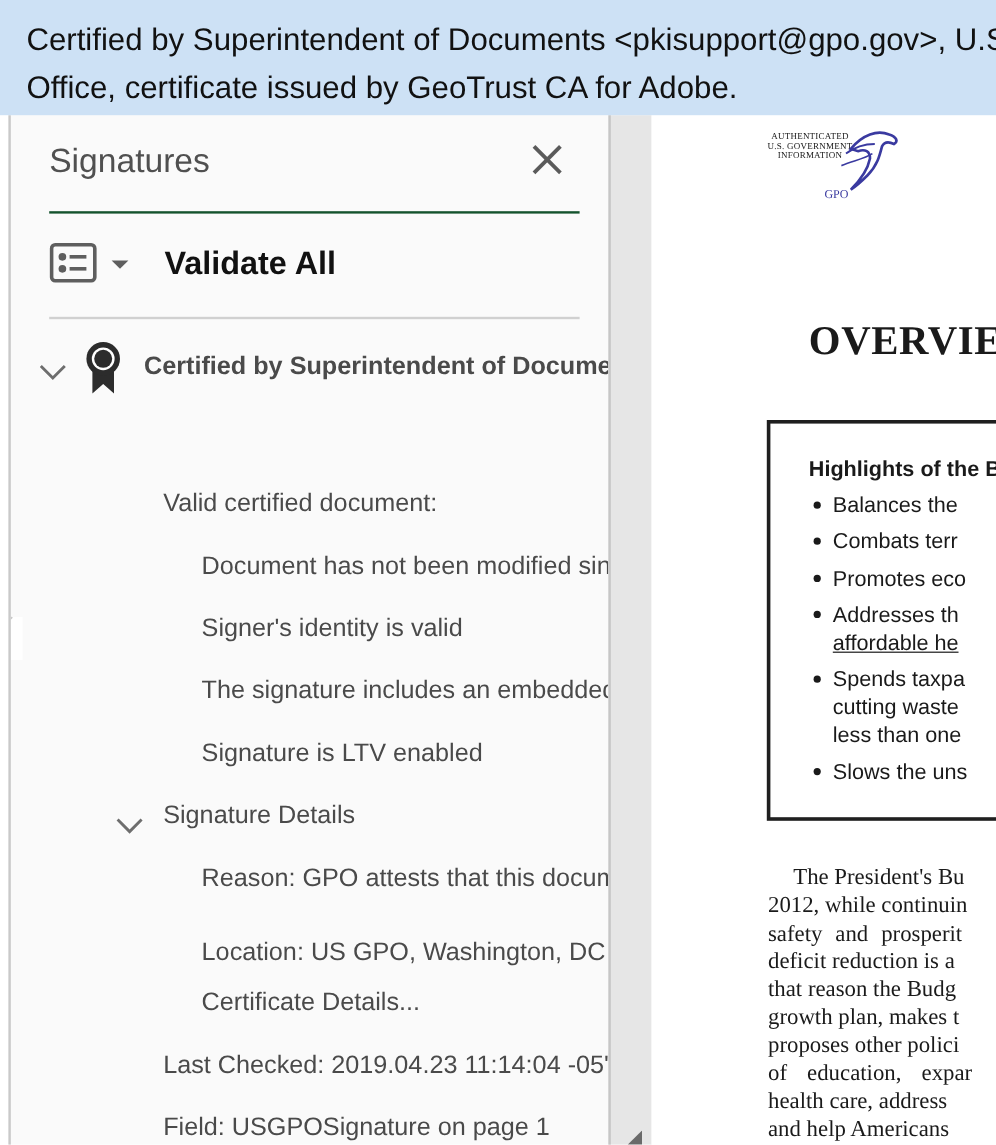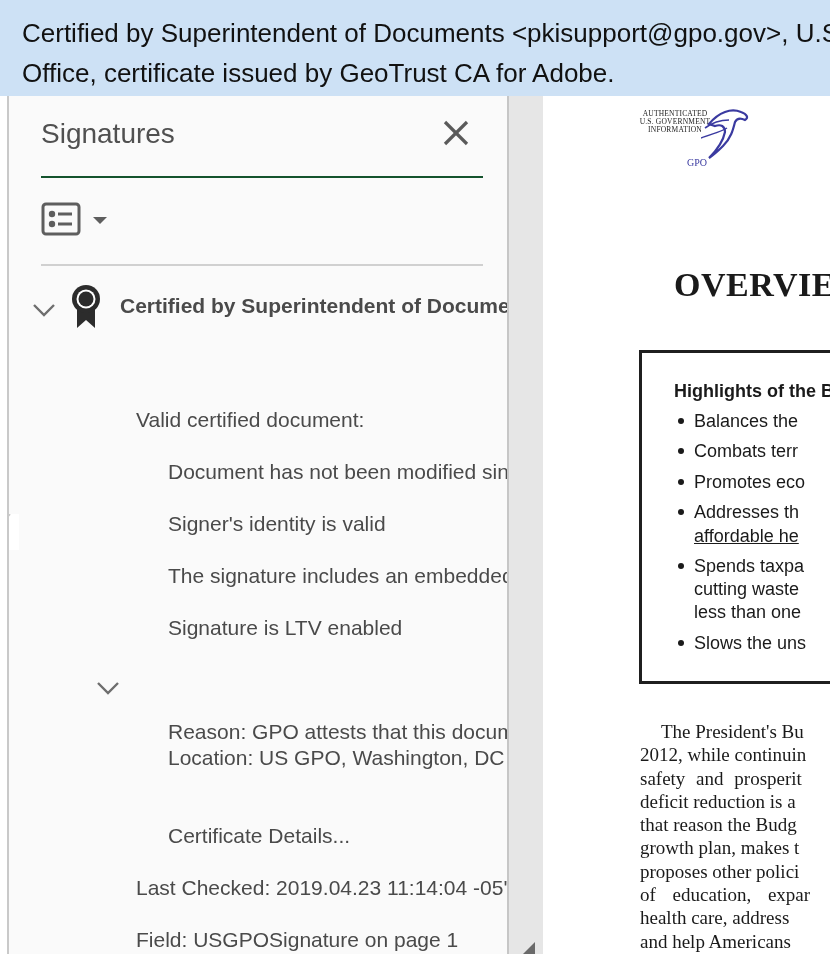--- a/index.html
+++ b/index.html
@@ -141,20 +141,21 @@
       <div class="options-btn">
         <svg width="72" height="40" viewBox="0 0 72 40">
           <rect x="2" y="2" width="36" height="30" rx="3" fill="none" stroke="#5e5e5e" stroke-width="3"></rect>
           <circle cx="11" cy="12" r="3.2" fill="#5e5e5e"></circle>
           <circle cx="11" cy="22" r="3.2" fill="#5e5e5e"></circle>
           <rect x="17" y="10.5" width="14" height="3" fill="#5e5e5e"></rect>
           <rect x="17" y="20.5" width="14" height="3" fill="#5e5e5e"></rect>
           <polygon points="52,15 66,15 59,22" fill="#5e5e5e"></polygon>
         </svg>
       </div>
+      <div class="validate-btn">Validate All</div>
     </div>
 
     <div class="tree">
 
       <div class="row sig-head" style="top:10px; height:56px;">
         <svg class="chevron" style="left:22px; top:24px;" viewBox="0 0 26 16">
           <polyline points="3,3 13,13 23,3" fill="none" stroke="#6e6e6e" stroke-width="2.4"></polyline>
         </svg>
         <svg style="position:absolute; left:60px; top:6px;" width="34" height="46" viewBox="0 0 34 46">
           <polygon points="8,22 8,44 17,36 26,44 26,22" fill="#2c2c2c"></polygon>
@@ -181,25 +182,26 @@
         <span class="txt" style="left:159px;">The signature includes an embedded timestamp.</span>
       </div>
       <div class="row" style="top:334px;">
         <span class="txt" style="left:159px;">Signature is LTV enabled</span>
       </div>
 
       <div class="row" style="top:386px;">
         <svg class="chevron" style="left:86px; top:26px;" viewBox="0 0 26 16">
           <polyline points="3,3 13,13 23,3" fill="none" stroke="#6e6e6e" stroke-width="2.4"></polyline>
         </svg>
+        <span class="txt" style="left:127px;">Signature Details</span>
       </div>
       <div class="row" style="top:438px;">
         <span class="txt" style="left:159px;">Reason: GPO attests that this document has not been altered since it was disseminated by GPO</span>
       </div>
-      <div class="row" style="top:464px;">
+      <div class="row" style="top:500px;">
         <span class="txt" style="left:159px;">Location: US GPO, Washington, DC</span>
       </div>
       <div class="row" style="top:542px;">
         <span class="txt" style="left:159px;">Certificate Details...</span>
       </div>
       <div class="row" style="top:594px;">
         <span class="txt" style="left:127px;">Last Checked: 2019.04.23 11:14:04 -05'00'</span>
       </div>
       <div class="row" style="top:646px;">
         <span class="txt" style="left:127px;">Field: USGPOSignature on page 1</span>

